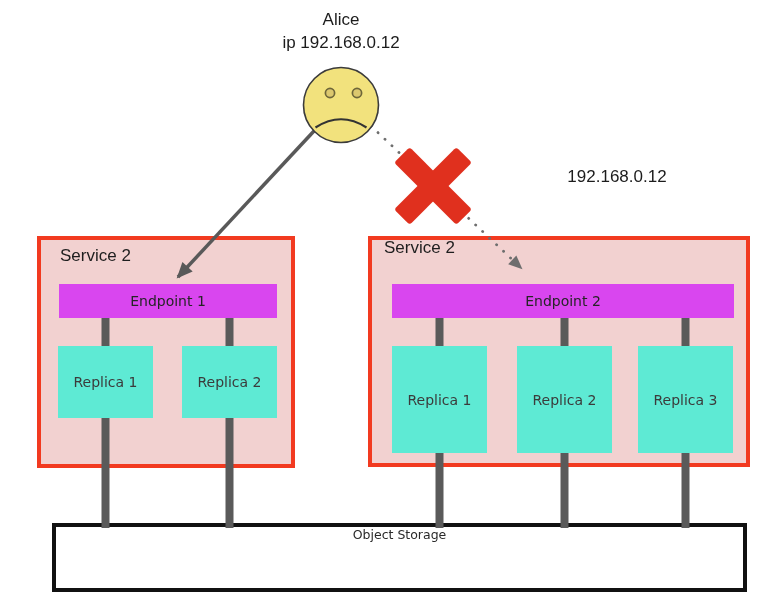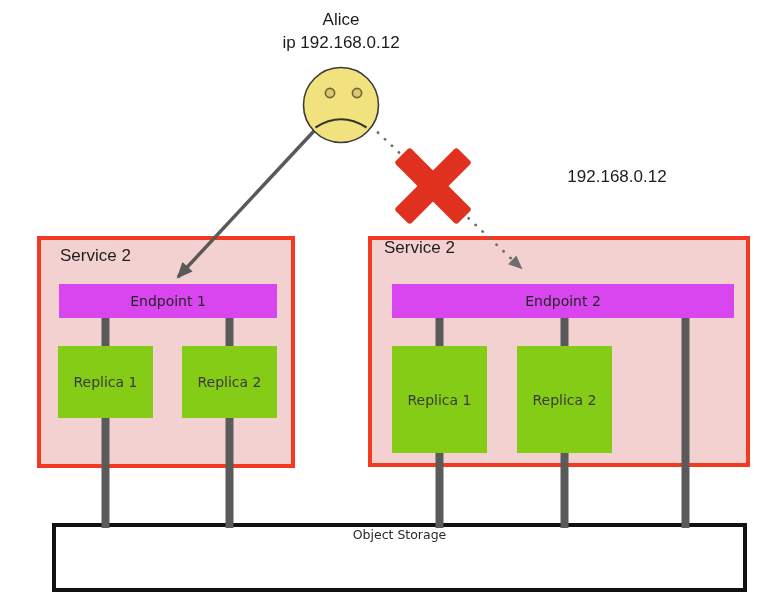--- a/index.html
+++ b/index.html
@@ -32,21 +32,21 @@
     position: absolute;
     background: #d946ef;
     display: flex; align-items: center; justify-content: center;
     font-family: "DejaVu Sans", sans-serif;
     font-size: 14px;
     color: #252525;
     z-index: 3;
   }
   .replica {
     position: absolute;
-    background: #84cc16;
+    background: #5eead4;
     display: flex; align-items: center; justify-content: center;
     font-family: "DejaVu Sans", sans-serif;
     font-size: 14px;
     color: #3b3b3b;
     z-index: 3;
   }
   .storage {
     position: absolute;
     left: 52px; top: 523px; width: 695px; height: 69px;
     background: #ffffff;
@@ -123,20 +123,23 @@
   </div>
   <div class="replica" id="s1r2">
     <span>Replica 2</span>
   </div>
   <div class="replica" id="s2r1">
     <span>Replica 1</span>
   </div>
   <div class="replica" id="s2r2">
     <span>Replica 2</span>
   </div>
+  <div class="replica" id="s2r3">
+    <span>Replica 3</span>
+  </div>
 
   <svg class="overlay" width="766" height="607" viewBox="0 0 766 607">
     <defs>
       <marker id="ah-solid" markerUnits="userSpaceOnUse" markerWidth="20" markerHeight="18" refX="15" refY="8" orient="auto">
         <path d="M1,1 L17,8 L1,15 z" fill="#595959"></path>
       </marker>
       <marker id="ah-dot" markerUnits="userSpaceOnUse" markerWidth="18" markerHeight="16" refX="13" refY="7" orient="auto">
         <path d="M1,1 L15,7 L1,13 z" fill="#6e6e6e"></path>
       </marker>
     </defs>

